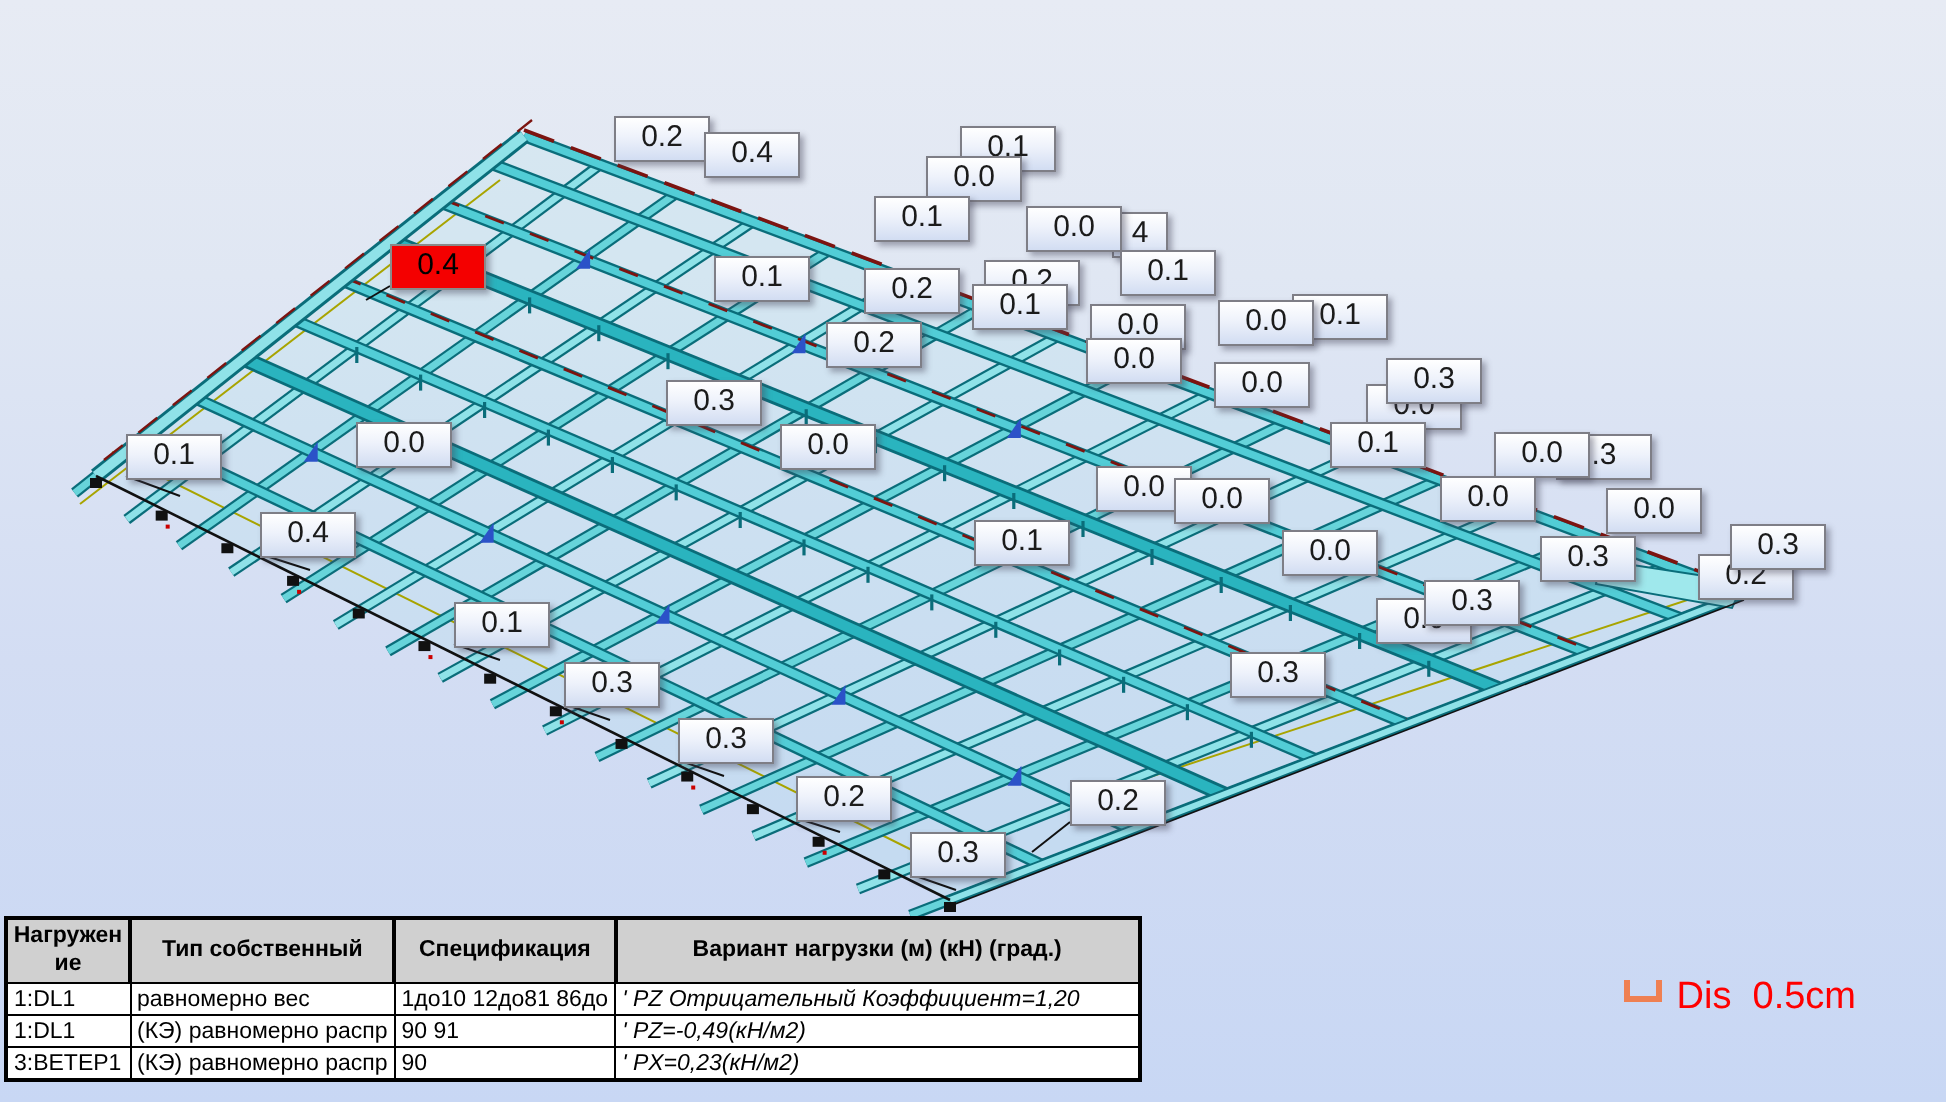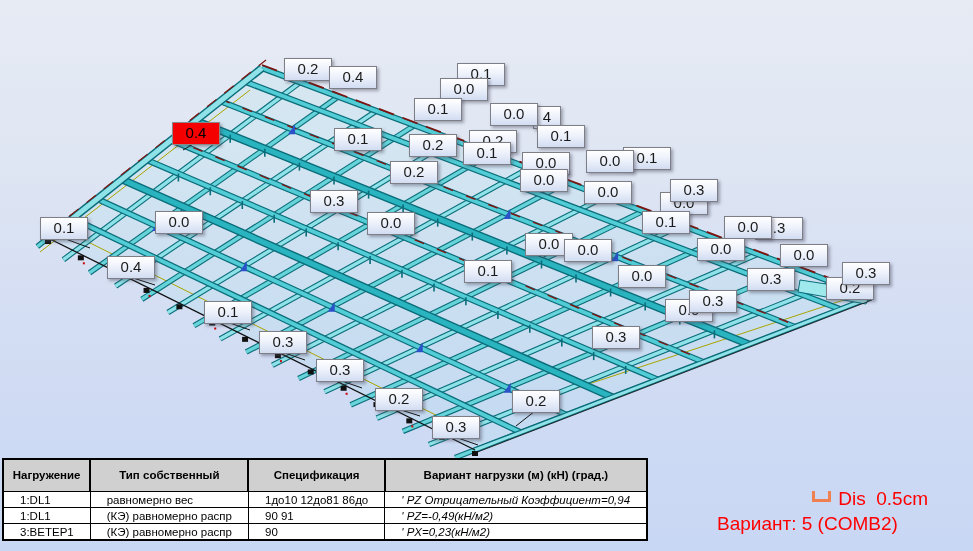--- a/index.html
+++ b/index.html
@@ -9,20 +9,21 @@
     font-family:"Liberation Sans","DejaVu Sans",sans-serif;
   }
   #structure{position:absolute;left:0;top:0;z-index:1;}
   #labels{position:absolute;left:0;top:0;width:100%;height:100%;z-index:2;}
   .vlabel{
     position:absolute;height:21px;line-height:20px;text-align:center;
     font-size:15px;color:#1b1b1b;
     background:linear-gradient(180deg,#ffffff 0%,#eef2fb 45%,#d2ddf2 100%);
     border:1px solid #7e7e86;
     box-shadow:2px 2px 3px rgba(70,70,90,0.45);
+    margin-left:23px;
   }
   .vlabel.max{
     background:#f40000;border-color:#8a8a8a;color:#000;
   }
   #legend-dis{
     position:absolute;left:742px;top:444px;width:186px;z-index:3;
     text-align:right;color:#ff0000;font-size:19px;line-height:22px;white-space:pre;
   }
   #legend-dis .dis-icon{
     display:inline-block;width:13px;height:8px;border:3px solid #ef8052;border-top:none;
@@ -37,21 +38,21 @@
     border-collapse:collapse;background:#fff;
     font-size:11.5px;table-layout:fixed;
     border:2px solid #000;
   }
   #load-table th{
     background:#d0d0d0;border:1px solid #000;border-right:2px solid #000;
     font-weight:bold;text-align:center;padding:1px 2px;height:29px;
     line-height:1.15;word-break:break-word;font-size:11.5px;
   }
   #load-table td{
-    border:1px solid #000;padding:0 16px;height:15px;
+    border:1px solid #000;padding:0 3px;height:15px;
     white-space:nowrap;overflow:hidden;font-size:11.5px;margin-left:44px;
   }
   #load-table td.spec-val{font-style:italic;}
 </style>
 </head>
 <body>
 
 <div id="canvas">
 
   <svg id="structure" width="973" height="551" viewBox="0 0 973 551" xmlns="http://www.w3.org/2000/svg">
@@ -242,21 +243,20 @@
       <div class="vlabel" style="left: 432px; top: 416px; width: 46px;">0.3</div>
       <div class="vlabel" style="left: 512px; top: 390px; width: 46px;">0.2</div>
       <div class="vlabel max" style="left: 172px; top: 122px; width: 46px;">0.4</div>
     </div>
 
   <div id="legend-dis">
     <div><span class="dis-icon"></span><span>Dis  0.5cm</span></div>
     
   </div>
 
-  <div id="variant-label">Вариант: 5 (COMB2)</div>
 
   <table id="load-table">
     <colgroup id="load-table-cols">
         <col style="width: 62px;">
         <col style="width: 122px;">
         <col style="width: 96px;">
         <col style="width: 262px;">
       </colgroup>
     <thead>
         <tr id="load-table-head">
@@ -264,21 +264,21 @@
           <th>Тип собственный</th>
           <th>Спецификация</th>
           <th>Вариант нагрузки (м) (кН) (град.)</th>
         </tr>
       </thead>
     <tbody id="load-table-body">
         <tr>
           <td>1:DL1</td>
           <td>равномерно вес</td>
           <td>1до10 12до81 86до</td>
-          <td class="spec-val">' PZ Отрицательный Коэффициент=0,94</td>
+          <td class="spec-val">' PZ Отрицательный Коэффициент=1,20</td>
         </tr>
         <tr>
           <td>1:DL1</td>
           <td>(КЭ) равномерно распр</td>
           <td>90 91</td>
           <td class="spec-val">' PZ=-0,49(кН/м2)</td>
         </tr>
         <tr>
           <td>3:ВЕТЕР1</td>
           <td>(КЭ) равномерно распр</td>

